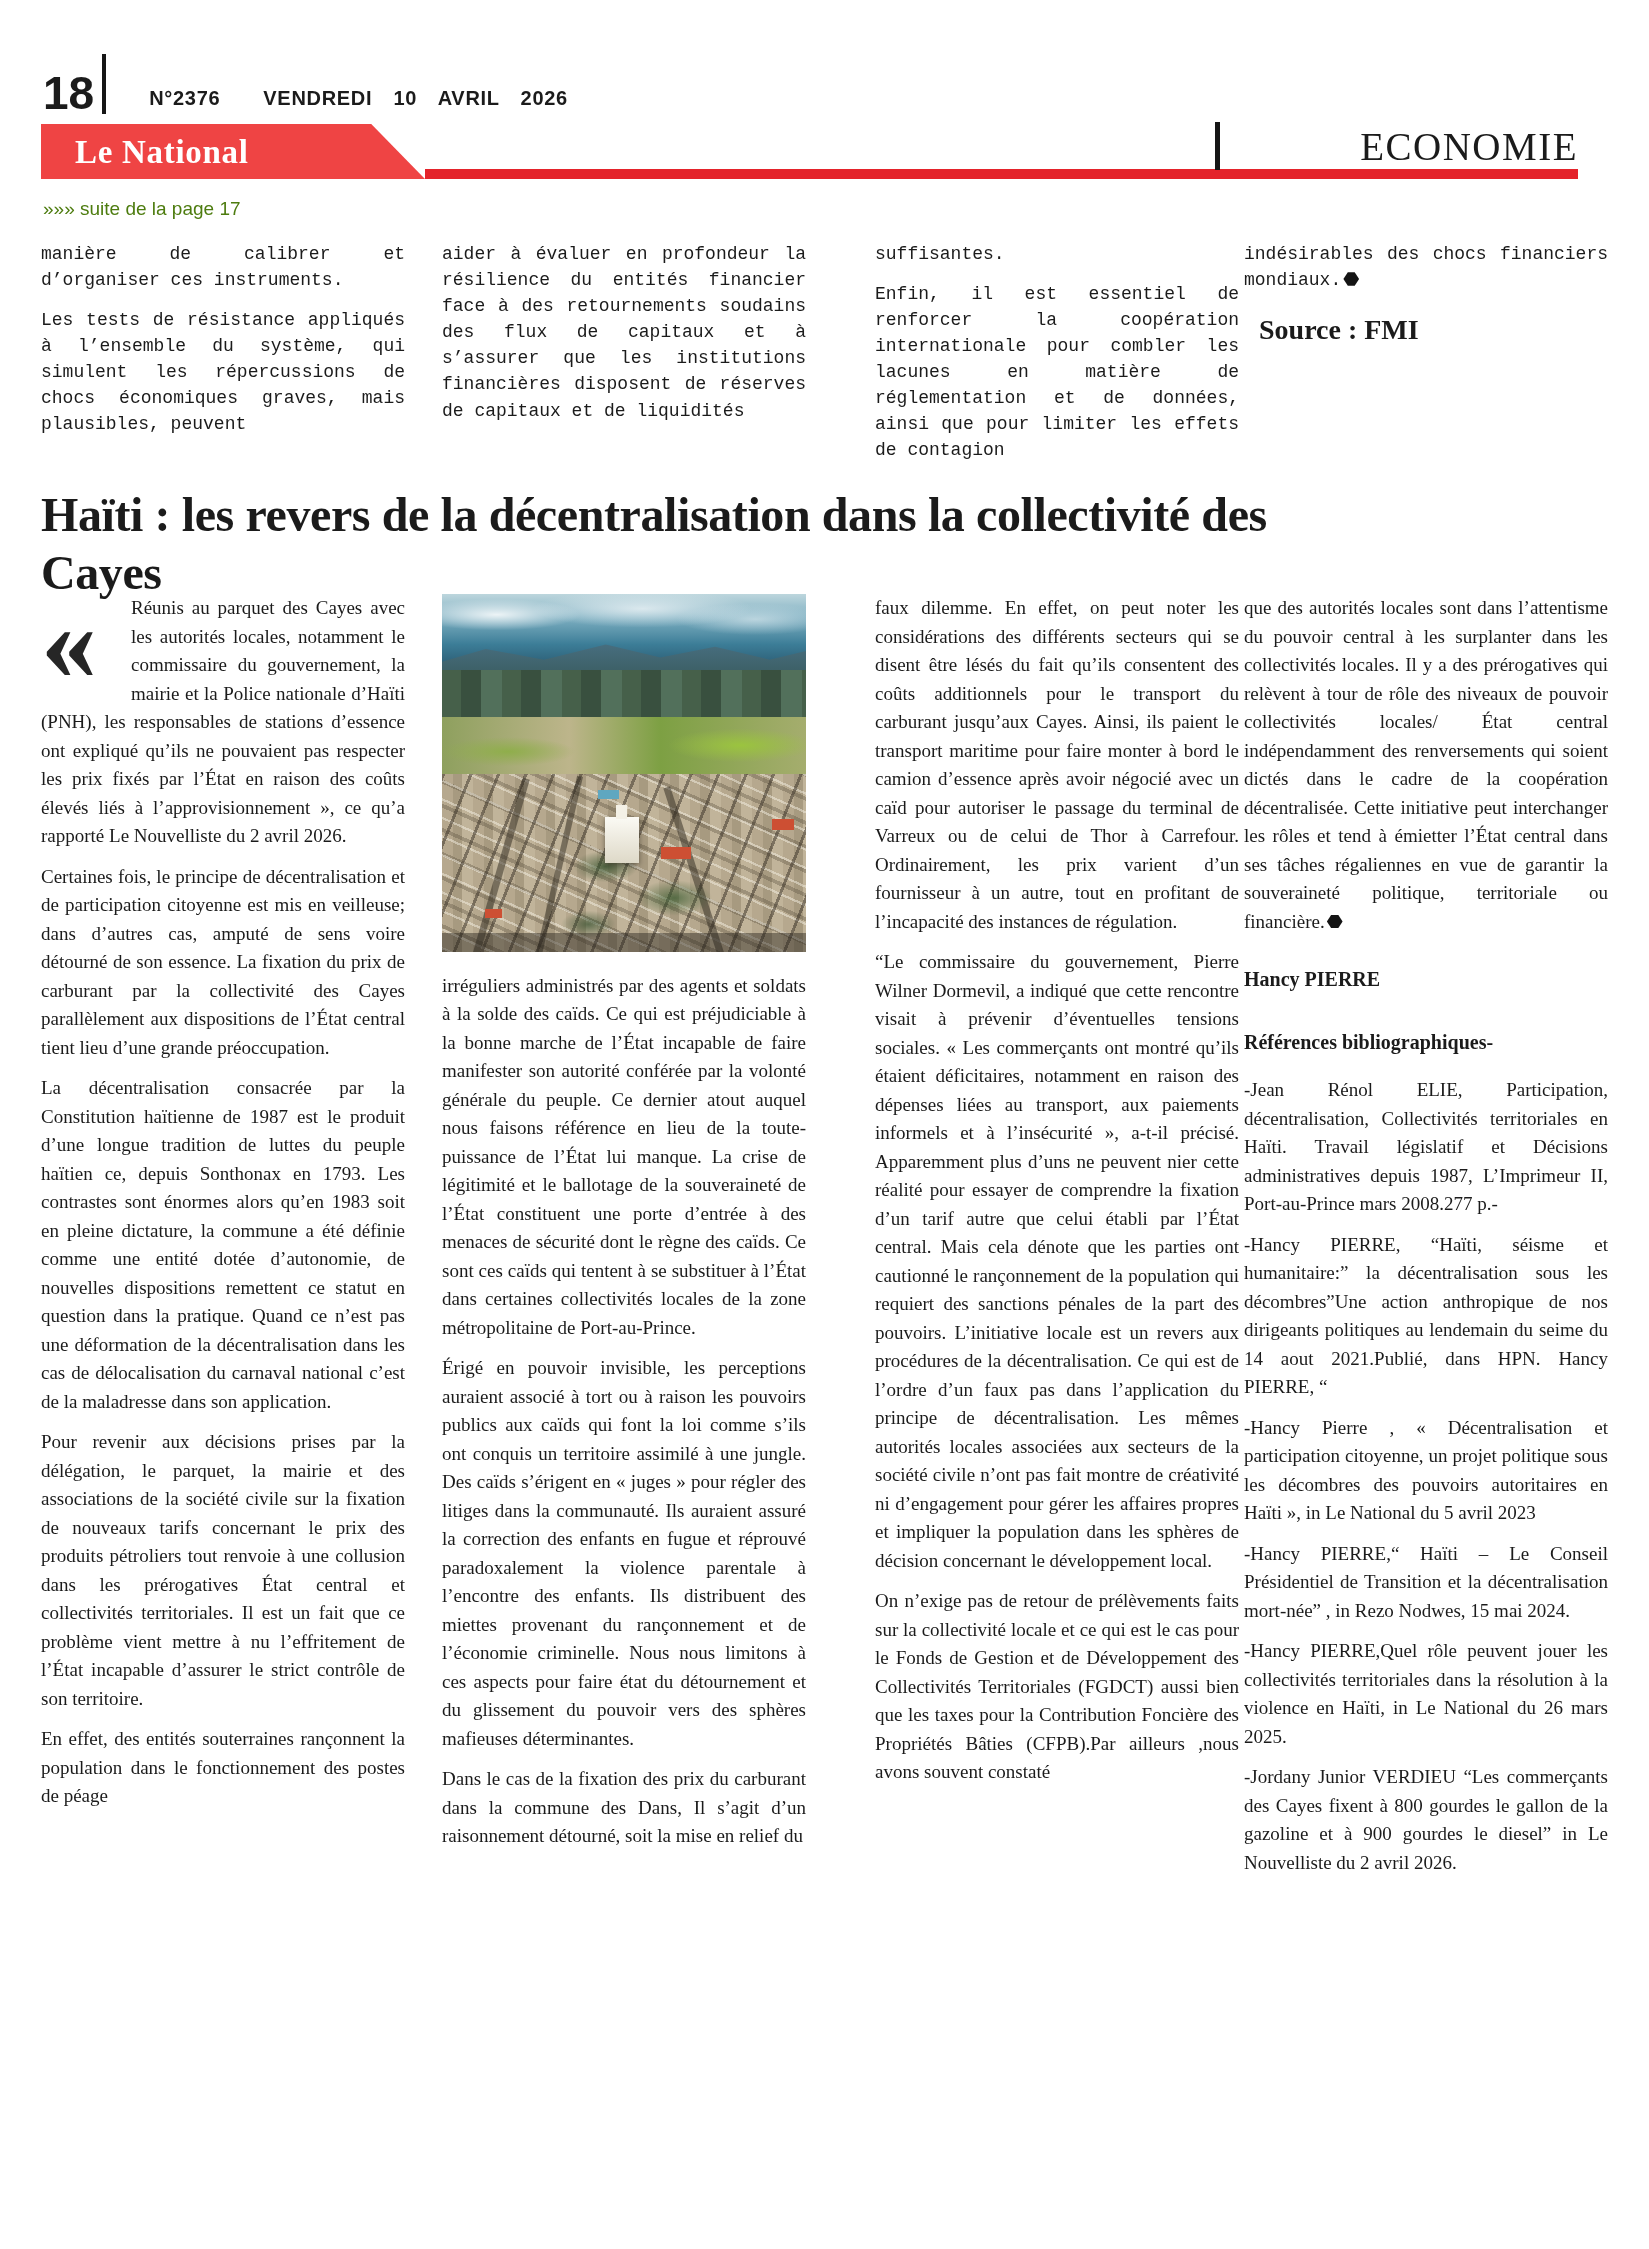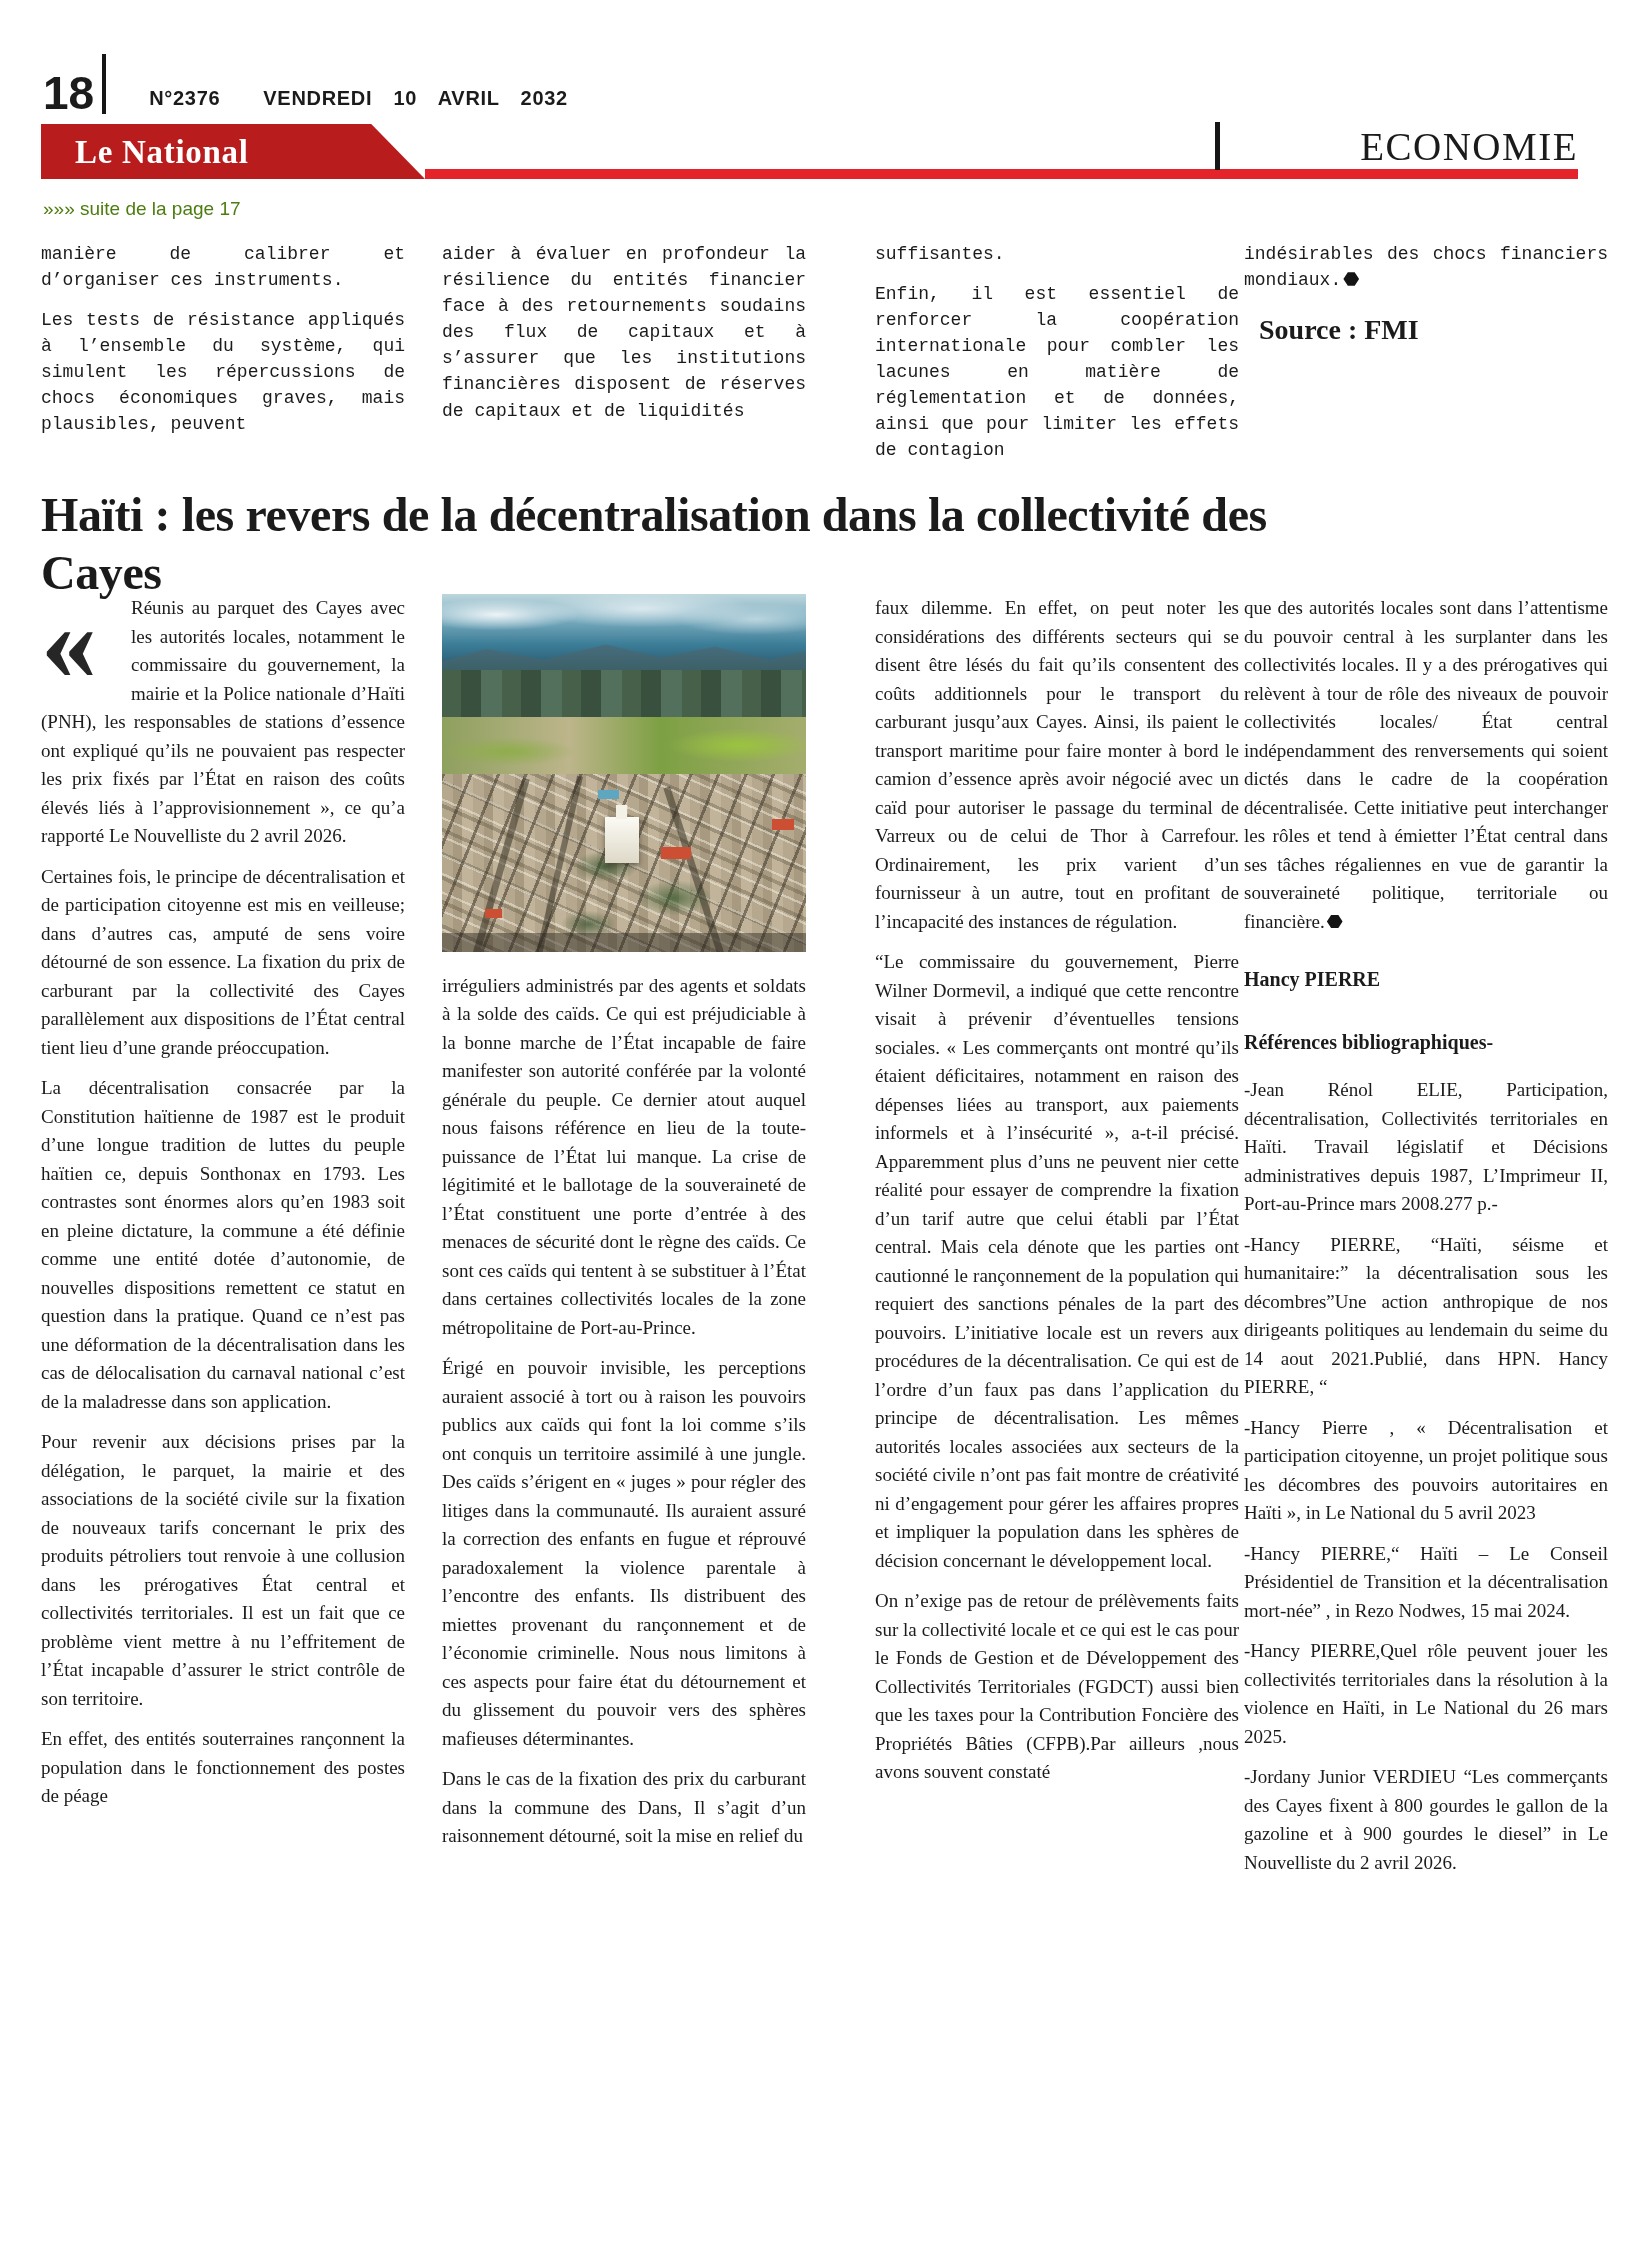--- a/index.html
+++ b/index.html
@@ -10,21 +10,21 @@
   }
   
   .folio{position:absolute;left:43px;top:54px;display:flex;align-items:flex-end;}
   .folio-number{font-family:"Liberation Sans",sans-serif;font-weight:700;font-size:46px;line-height:.92;}
   .folio-bar{width:4.5px;height:60px;background:#161616;margin-left:7.5px;}
   .folio-meta{display:flex;gap:43px;margin-left:43px;padding-bottom:3.7px;
     font-family:"Liberation Sans",sans-serif;font-weight:700;font-size:20px;letter-spacing:0.7px;}
   .folio-meta .date{word-spacing:15px;}
   
   .masthead{position:absolute;left:41px;top:124px;width:1567px;height:55px;}
-  .banner{position:absolute;left:0;top:0;width:384px;height:55px;background:#b91c1c;
+  .banner{position:absolute;left:0;top:0;width:384px;height:55px;background:#ef4444;
     clip-path:polygon(0 0,86% 0,100% 100%,0 100%);}
   .banner-label{position:absolute;left:34px;top:50%;transform:translateY(-50%);
     color:#fff;font-weight:700;font-size:33px;letter-spacing:0.7px;}
   .masthead-rule{position:absolute;left:384px;right:30px;bottom:0;height:10.5px;background:#e4232b;}
   .masthead-divider{position:absolute;left:1174px;bottom:9px;width:5.2px;height:48px;background:#161616;}
   .section-title{position:absolute;right:30px;bottom:10px;font-weight:400;font-size:39px;letter-spacing:1.5px;}
   
   .continuation{position:absolute;left:43px;top:198px;color:#4d7c0f;
     font-family:"Liberation Sans",sans-serif;font-size:19px;}
   
@@ -87,21 +87,21 @@
   .ph-dark-bottom{position:absolute;left:0;right:0;bottom:0;height:19.5px;background:rgba(40,36,28,.45);}
 </style>
 </head>
 <body>
 
 <div class="folio">
   <div class="folio-number">18</div>
   <div class="folio-bar"></div>
   <div class="folio-meta">
     <span class="edition">N°2376</span>
-    <span class="date">VENDREDI 10 AVRIL 2032</span>
+    <span class="date">VENDREDI 10 AVRIL 2026</span>
   </div>
 </div>
 
 <div class="masthead">
   <div class="banner">
     <span class="banner-label">Le National</span>
   </div>
   <div class="masthead-rule"></div>
   <div class="masthead-divider"></div>
   <div class="section-title">ECONOMIE</div>

